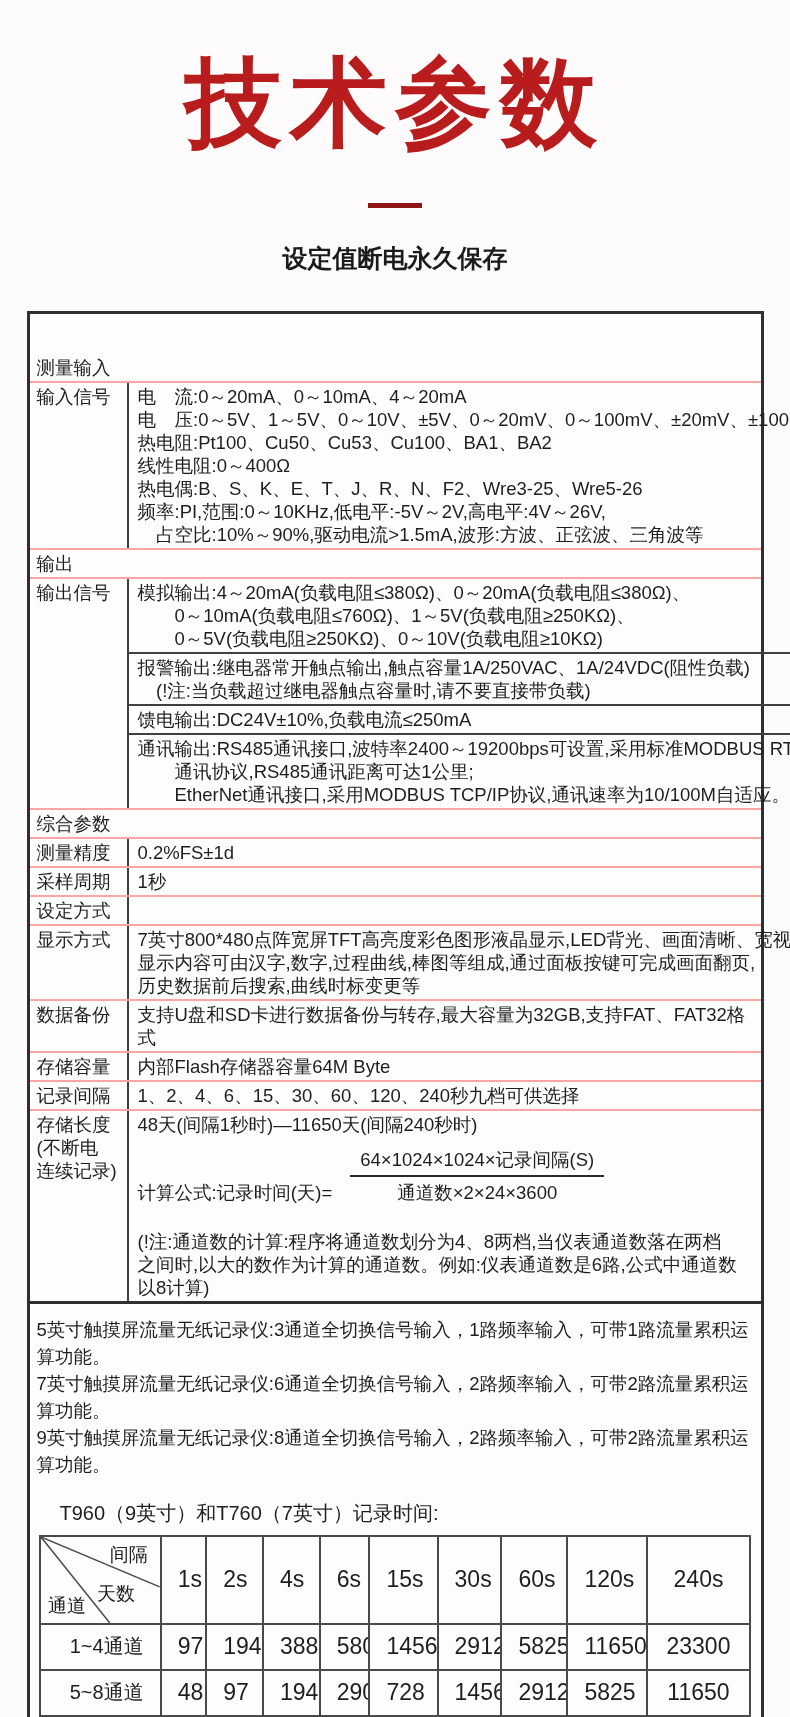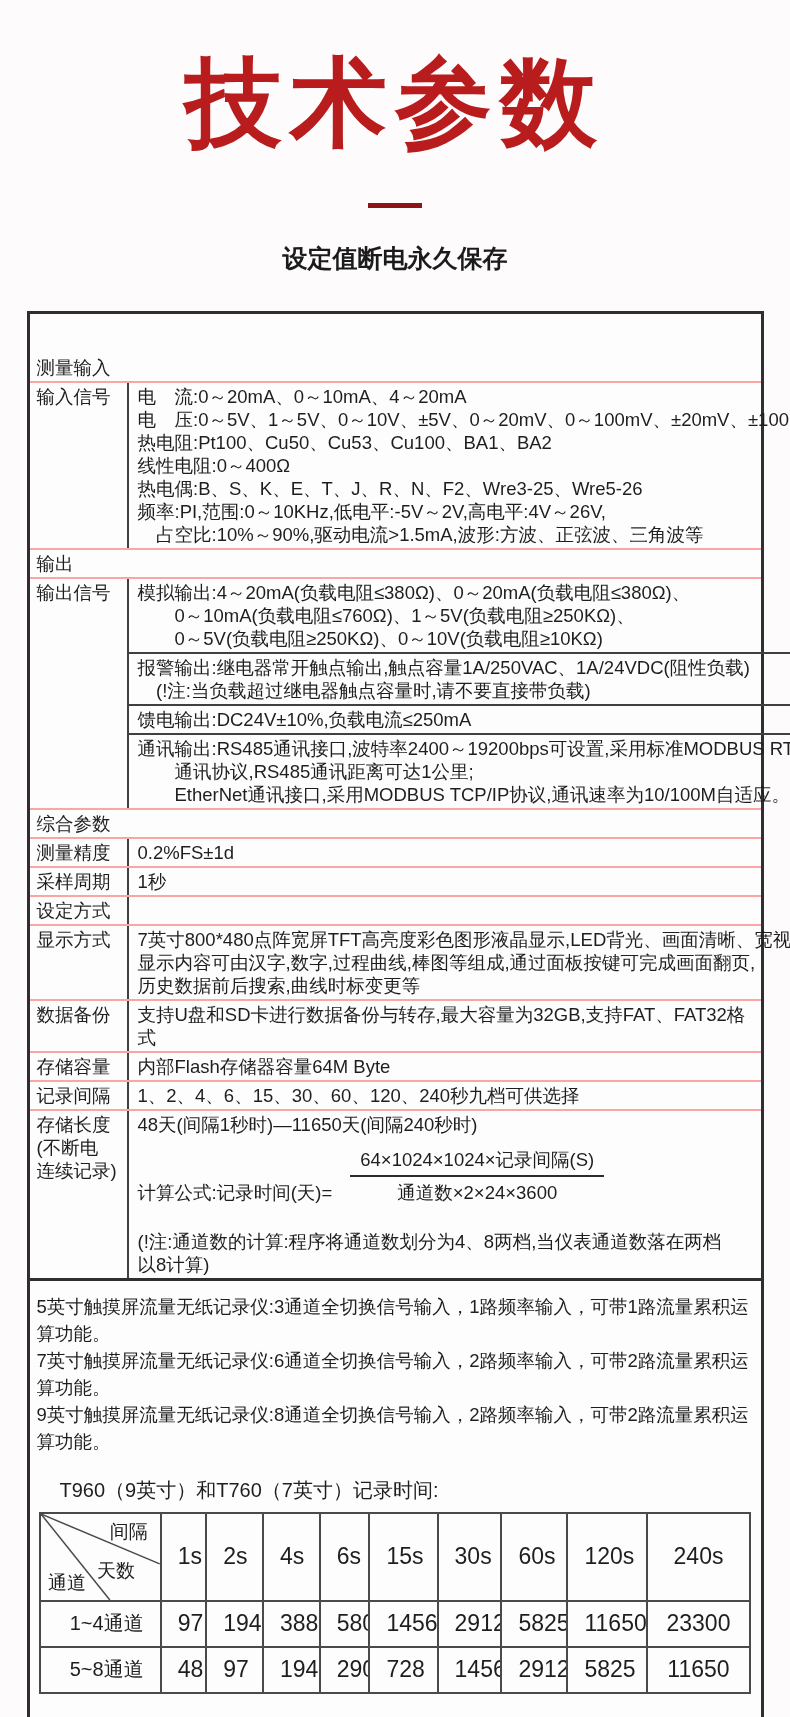--- a/index.html
+++ b/index.html
@@ -154,20 +154,21 @@
         <div class="formula">
           <span>计算公式:记录时间(天)=</span>
           <span class="frac">
             <span class="num">64×1024×1024×记录间隔(S)</span>
             <span class="den">通道数×2×24×3600</span>
           </span>
         </div>
         <div class="note-gap"></div>
         <div>
             <div class="ln">(!注:通道数的计算:程序将通道数划分为4、8两档,当仪表通道数落在两档</div>
+            <div class="ln">之间时,以大的数作为计算的通道数。例如:仪表通道数是6路,公式中通道数</div>
             <div class="ln">以8计算)</div>
           </div>
       </div>
     </div>
 
     <div class="lower">
       <div class="models">
           <div class="ln">5英寸触摸屏流量无纸记录仪:3通道全切换信号输入，1路频率输入，可带1路流量累积运算功能。</div>
           <div class="ln">7英寸触摸屏流量无纸记录仪:6通道全切换信号输入，2路频率输入，可带2路流量累积运算功能。</div>
           <div class="ln">9英寸触摸屏流量无纸记录仪:8通道全切换信号输入，2路频率输入，可带2路流量累积运算功能。</div>

